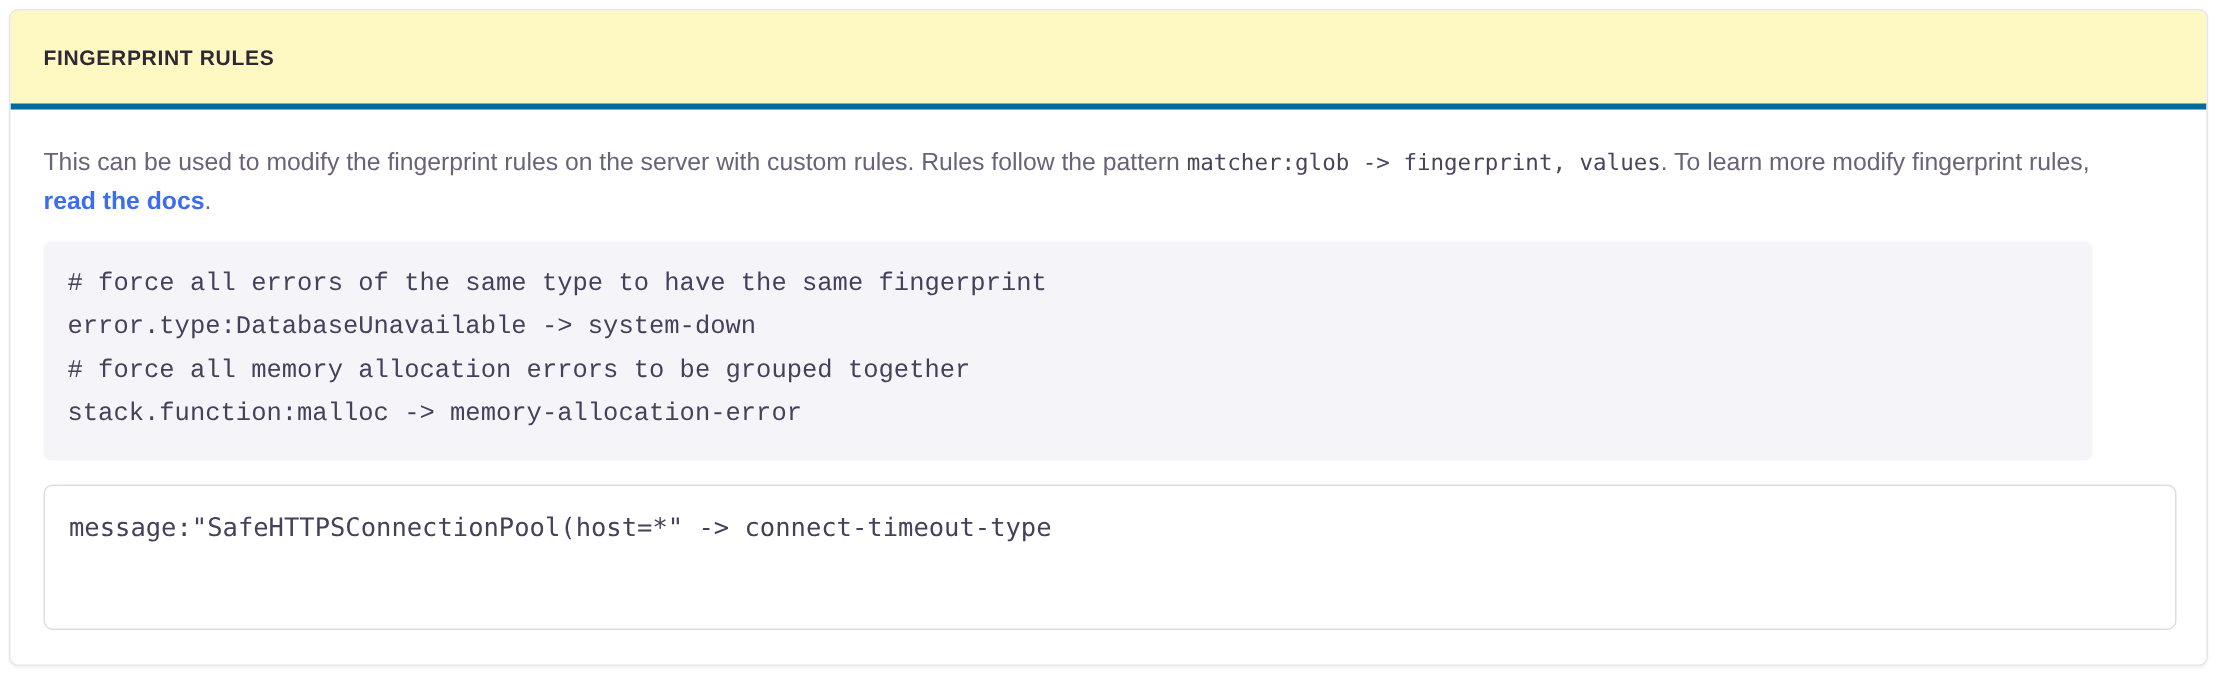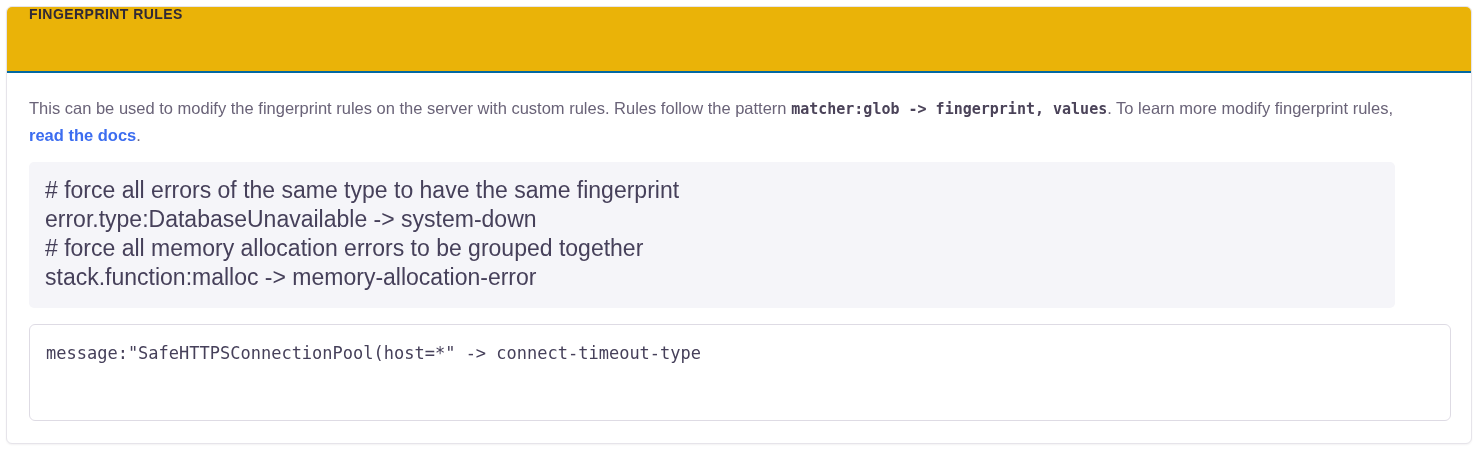--- a/index.html
+++ b/index.html
@@ -24,24 +24,24 @@
     background: #ffffff;
     border: 1px solid #e6e4ea;
     border-radius: 6px;
     box-shadow: 0 1px 2px rgba(43, 34, 51, 0.06);
     overflow: hidden;
   }
 
   .panel-header {
     height: 66px;
     box-sizing: border-box;
-    background: #eab308;
-    border-bottom: 2px solid #0369a1;
+    background: #fef9c3;
+    border-bottom: 4px solid #0369a1;
     display: flex;
-    align-items: flex-start;
+    align-items: center;
     padding: 0 22px;
   }
 
   .panel-header-title {
     font-size: 14px;
     font-weight: bold;
     letter-spacing: 0.45px;
     color: #2f2936;
     text-transform: uppercase;
     line-height: 1;
@@ -57,38 +57,37 @@
     color: #6a6378;
     margin: 0 0 14px 0;
     max-width: 1365px;
   }
 
   .inline-code {
     font-family: "DejaVu Sans Mono", "Liberation Mono", monospace;
     font-size: 15px;
     color: #4b4359;
     white-space: nowrap;
-    font-weight: bold;
   }
 
   .docs-link {
     color: #3c6df0;
     text-decoration: none;
     font-weight: bold;
   }
 
   .code-block {
     margin: 0 0 16px 0;
     width: 1366px;
     box-sizing: border-box;
     background: #f5f5f9;
     border-radius: 5px;
     padding: 14px 16px 16px 16px;
-    font-family: Liberation Sans, sans-serif;
-    font-size: 23px;
+    font-family: Liberation Mono, monospace;
+    font-size: 17px;
     line-height: 29px;
     color: #46405a;
     white-space: pre;
     overflow: hidden;
   }
 
   .rules-textarea {
     display: block;
     width: 1422px;
     height: 97px;

